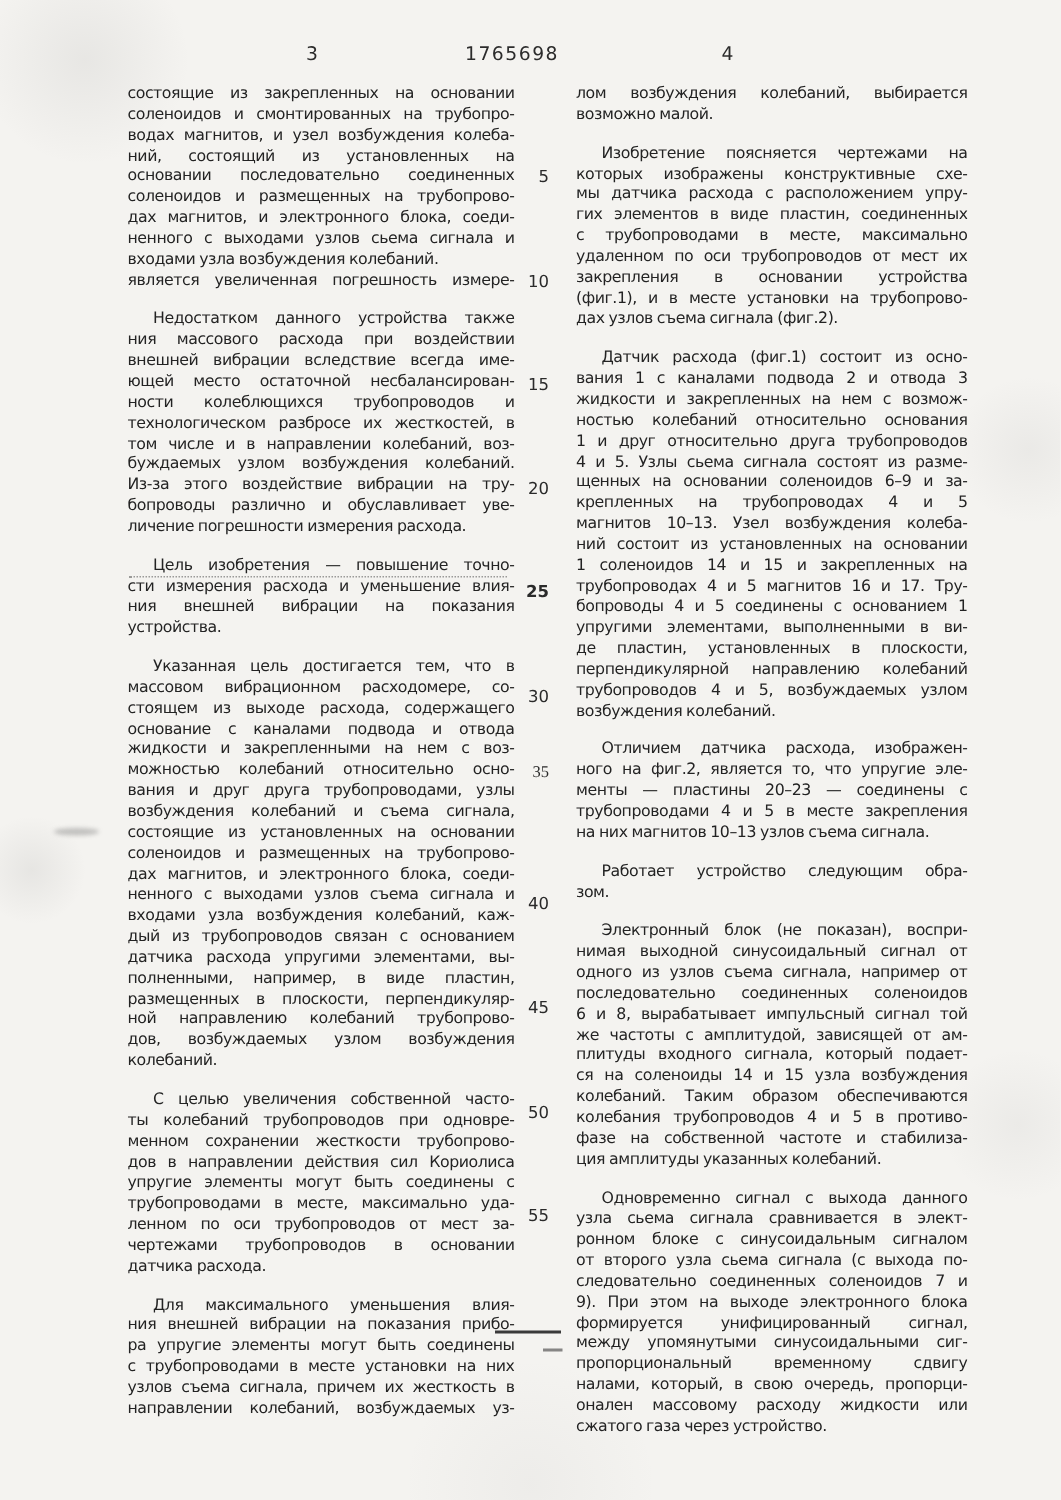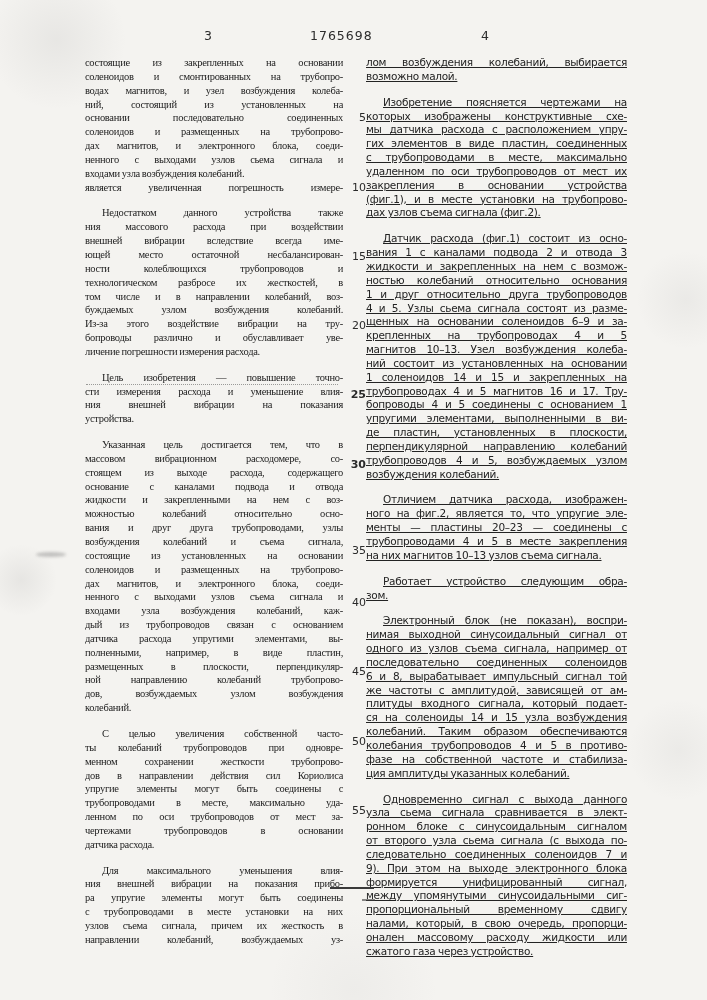--- a/index.html
+++ b/index.html
@@ -20,22 +20,22 @@
       radial-gradient(circle at 50% 99%, rgba(130,130,130,.06), transparent 8%);
   }
   .header{position:absolute;top:28px;left:0;width:707px;height:18px;
     font-size:12.5px;color:#2c2c2c;}
   .header .pg-left{position:absolute;left:204px;}
   .header .patent-no{position:absolute;left:310px;letter-spacing:1px;}
   .header .pg-right{position:absolute;left:481px;}
 
   .column{position:absolute;top:56px;font-size:10.5px;line-height:13.85px;
     letter-spacing:-0.3px;word-spacing:-0.4px;color:#232323;}
-  .col-left{left:85px;width:258px;font-family:Liberation Serif, serif;}
-  .col-right{left:366px;width:261px;text-decoration:underline;}
+  .col-left{left:85px;width:258px;}
+  .col-right{left:384px;width:261px;}
   .line{height:13.85px;overflow:hidden;white-space:normal;
     text-align:justify;text-align-last:justify;}
   .line.p{padding-left:17px;margin-top:12px;}
   .line.e{text-align-last:left;}
 
   .gutter{position:absolute;top:56px;left:344px;width:22px;height:840px;
     font-size:11px;color:#2a2a2a;}
   .gutter .num{position:absolute;right:0;height:13.85px;line-height:13.85px;}
 
   
@@ -120,22 +120,22 @@
     <div class="line">с трубопроводами в месте установки на них</div>
     <div class="line">узлов съема сигнала, причем их жесткость в</div>
     <div class="line">направлении колебаний, возбуждаемых уз-</div>
   </div>
 <div class="gutter">
     <div class="num" style="top: 55.4px;">5</div>
     <div class="num" style="top: 124.65px;">10</div>
     <div class="num" style="top: 193.9px; margin-left: 24px;">15</div>
     <div class="num" style="top: 263.15px;">20</div>
     <div class="num" style="top: 332.4px; font-weight: bold;">25</div>
-    <div class="num" style="top: 401.65px; font-weight: bold;">30</div>
-    <div class="num" style="top: 488px;">35</div>
+    <div class="num" style="top: 401.65px;">30</div>
+    <div class="num" style="top: 453px; font-family: Liberation Serif, serif;">35</div>
     <div class="num" style="top: 540.15px;">40</div>
     <div class="num" style="top: 609.4px;">45</div>
     <div class="num" style="top: 678.65px;">50</div>
     <div class="num" style="top: 747.9px;">55</div>
   </div>
 <div class="column col-right">
     <div class="line">лом возбуждения колебаний, выбирается</div>
     <div class="line e">возможно малой.</div>
     <div class="line p">Изобретение поясняется чертежами на</div>
     <div class="line">которых изображены конструктивные схе-</div>

